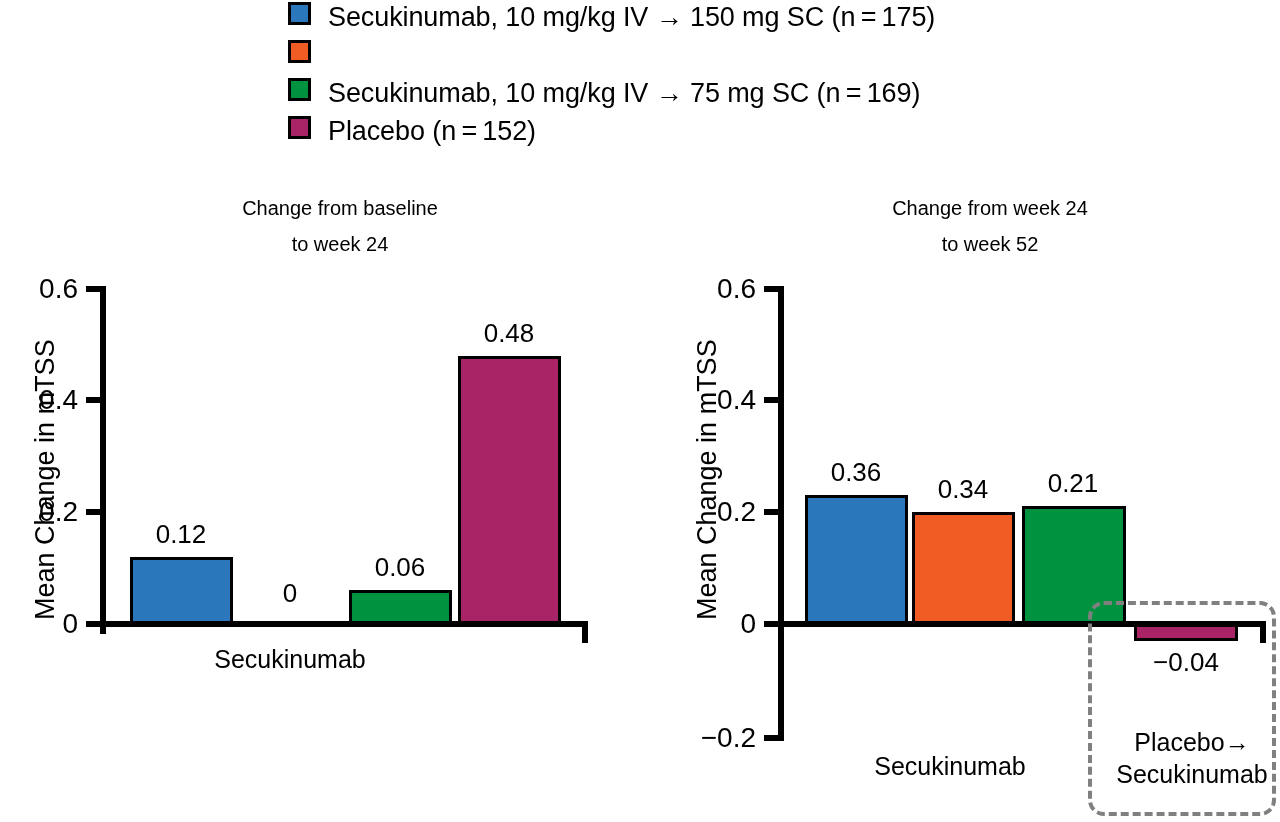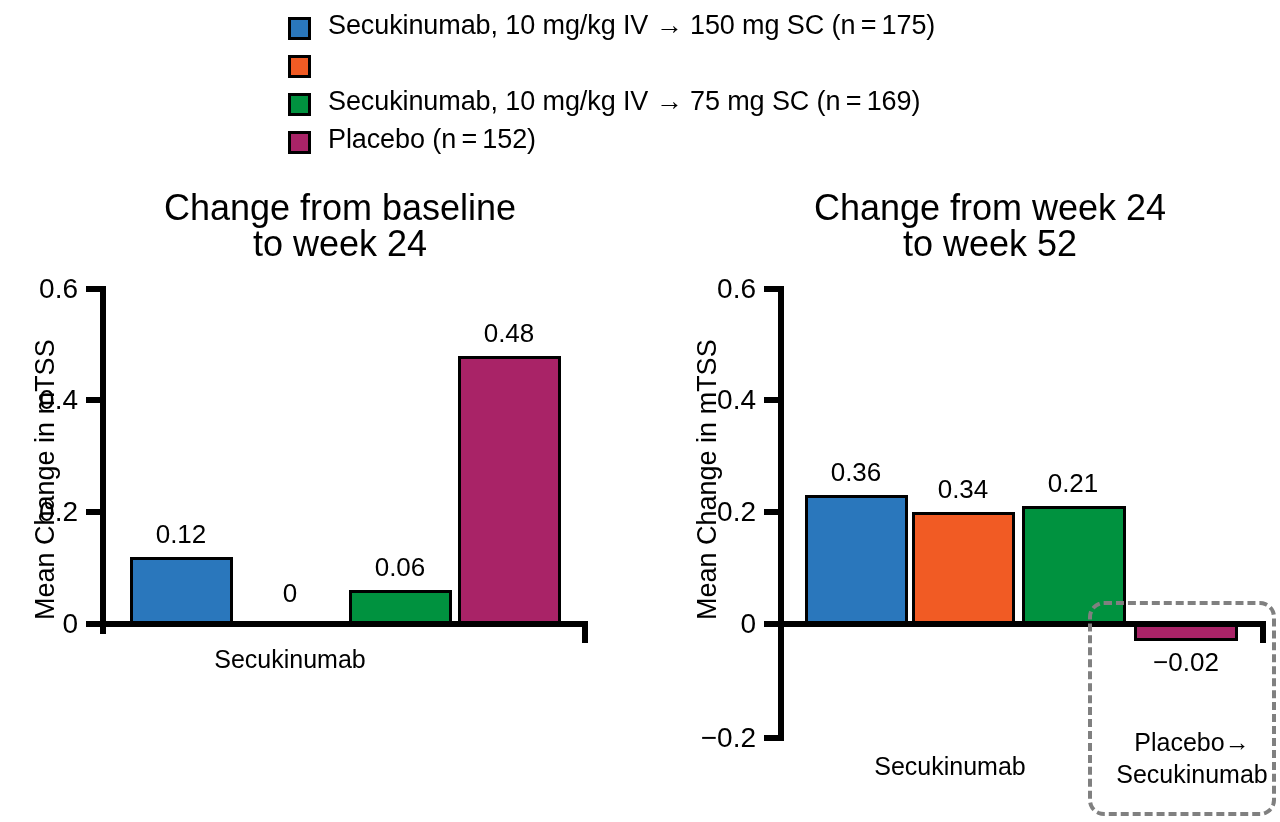--- a/index.html
+++ b/index.html
@@ -19,21 +19,21 @@
 
   
   #legend {
     position: absolute;
     left: 288px;
     top: 2px;
     width: 960px;
   }
   .legend-row {
     display: flex;
-    align-items: flex-end;
+    align-items: flex-start;
     height: 38px;
   }
   .legend-swatch {
     width: 23px;
     height: 23px;
     border: 3px solid #000000;
     box-sizing: border-box;
     flex: 0 0 auto;
   }
   .legend-label {
@@ -49,21 +49,21 @@
     position: absolute;
     top: 0;
     height: 822px;
   }
   #panel-left  { left: 0px;   width: 640px; }
   #panel-right { left: 640px; width: 640px; }
 
   .panel-title {
     position: absolute;
     text-align: center;
-    font-size: 36px;
+    font-size: 20px;
     line-height: 36px;
     white-space: pre-line;
   }
   #panel-left .panel-title  { left: 120px; top: 190px; width: 440px; }
   #panel-right .panel-title { left: 130px; top: 190px; width: 440px; }
 
   
   .axis-title {
     position: absolute;
     font-size: 27px;
@@ -205,21 +205,21 @@
   <div class="bar" style="left: 165px; top: 495px; width: 103px; height: 129px; background: rgb(42, 119, 188);"></div>
   <div class="bar-value" style="left:156px; top:457px; width:120px;">0.36</div>
 
   <div class="bar" style="left: 272px; top: 512px; width: 103px; height: 112px; background: rgb(241, 91, 36);"></div>
   <div class="bar-value" style="left:263px; top:474px; width:120px;">0.34</div>
 
   <div class="bar" style="left: 382px; top: 506px; width: 104px; height: 118px; background: rgb(0, 146, 63);"></div>
   <div class="bar-value" style="left:373px; top:468px; width:120px;">0.21</div>
 
   <div class="bar" style="left: 494px; top: 624px; width: 104px; height: 17px; background: rgb(169, 35, 103);"></div>
-  <div class="bar-value" style="left:486px; top:647px; width:120px;">−0.02</div>
+  <div class="bar-value" style="left:486px; top:647px; width:120px;">−0.04</div>
 
   <div class="cat-label" style="left:200px; top:750px; width:220px;">Secukinumab</div>
   <div class="cat-label" style="left:462px; top:726px; width:180px;">Placebo→
 Secukinumab</div>
 
   <div id="callout-box" style="left:448px; top:601px; width:188px; height:215px;"></div>
 
 </div>
 
 </body></html>

